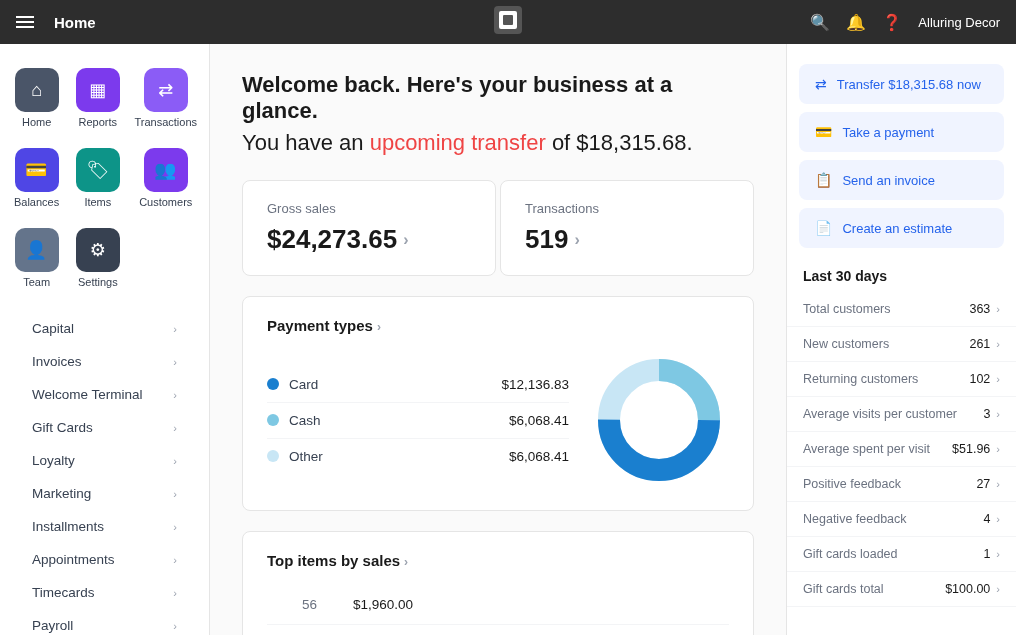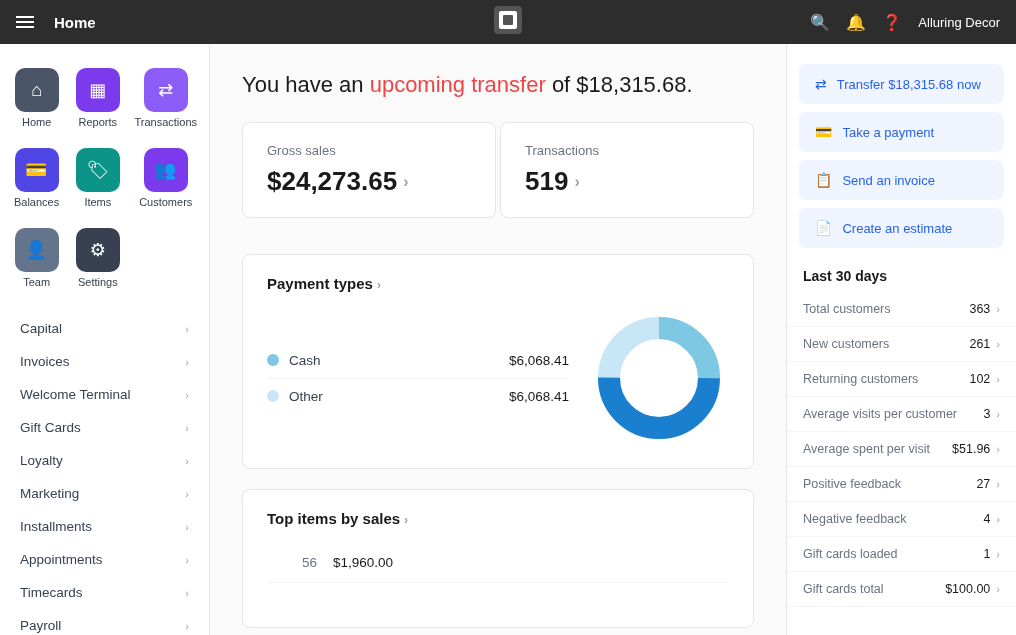--- a/index.html
+++ b/index.html
@@ -52,39 +52,39 @@
       display: flex;
       align-items: center;
       justify-content: center;
       font-size: 20px;
     }
     .sidebar-icon-label { font-size: 11px; color: #374151; text-align: center; }
 
     .sidebar-divider { height: 1px; background: #e5e5e5; margin: 4px 0; }
 
     .sidebar-nav-item {
-      padding: 9px 20px;
+      padding: 9px 32px;
       font-size: 13.5px;
       color: #374151;
       cursor: pointer;
       display: flex;
       align-items: center;
       justify-content: space-between;
     }
     .sidebar-nav-item .chevron { color: #9ca3af; font-size: 11px; }
 
     
     .content { flex: 1; display: flex; overflow: hidden; }
     .main-content { flex: 1; overflow-y: auto; padding: 28px 32px; background: #fafafa; }
 
     .welcome-heading { font-size: 22px; font-weight: 600; color: #1a1a1a; margin-bottom: 6px; }
     .welcome-subheading { font-size: 22px; font-weight: 400; color: #1a1a1a; margin-bottom: 24px; }
     .welcome-subheading a { color: #ef4444; text-decoration: none; margin-top: 47px; }
 
-    .stats-row { display: flex; gap: 4px; margin-bottom: 36px; }
+    .stats-row { display: flex; gap: 4px; margin-bottom: 20px; }
     .stat-card {
       flex: 1;
       background: #fff;
       border: 1px solid #e5e5e5;
       border-radius: 8px;
       padding: 20px 24px;
     }
     .stat-label { font-size: 13px; color: #6b7280; margin-bottom: 8px; }
     .stat-value { font-size: 26px; font-weight: 600; color: #1a1a1a; display: flex; align-items: center; gap: 6px; }
     .stat-arrow { color: #9ca3af; font-size: 16px; }
@@ -129,21 +129,21 @@
     .items-row {
       display: flex;
       align-items: center;
       padding: 12px 0;
       border-bottom: 1px solid #f3f4f6;
       font-size: 13.5px;
     }
     .items-row:last-child { border-bottom: none; }
     .item-name { flex: 1; color: #374151; }
     .item-qty { width: 50px; color: #6b7280; text-align: right; margin-right: 16px; }
-    .item-amount { width: 80px; color: #1a1a1a; font-weight: 500; }
+    .item-amount { width: 80px; color: #1a1a1a; font-weight: 500; text-align: right; }
 
     
     .right-panel {
       width: 230px;
       background: #fff;
       border-left: 1px solid #e5e5e5;
       padding: 20px 0;
       overflow-y: auto;
       flex-shrink: 0;
     }
@@ -283,20 +283,21 @@
         <div class="sidebar-nav-item">
           <span>Payroll</span>
           <span class="chevron">›</span>
         </div>
       </div>
   </div>
 
   <div class="content">
     <div class="main-content">
 
+      <div class="welcome-heading">Welcome back. Here's your business at a glance.</div>
       <div class="welcome-subheading">
         <span>You have an</span>
         <a href="#"> <span>upcoming transfer</span></a>
         <span> </span><span>of $18,315.68.</span>
       </div>
 
       <div class="stats-row">
         <div class="stat-card">
           <div class="stat-label">Gross sales</div>
           <div class="stat-value">
@@ -314,20 +315,25 @@
       </div>
 
       <div class="section-card">
         <div class="section-title">
           <span>Payment types</span>
           <span class="chevron">›</span>
         </div>
         <div class="payment-types">
           <div class="payment-list" id="payment-list">
               <div class="payment-row">
+    <div class="payment-dot" style="background:#1a7fcf"></div>
+    <span class="payment-name">Card</span>
+    <span class="payment-amount">$12,136.83</span>
+  </div>
+              <div class="payment-row">
     <div class="payment-dot" style="background:#7ec8e3"></div>
     <span class="payment-name">Cash</span>
     <span class="payment-amount">$6,068.41</span>
   </div>
               <div class="payment-row">
     <div class="payment-dot" style="background:#c8e6f5"></div>
     <span class="payment-name">Other</span>
     <span class="payment-amount">$6,068.41</span>
   </div>
             </div>

